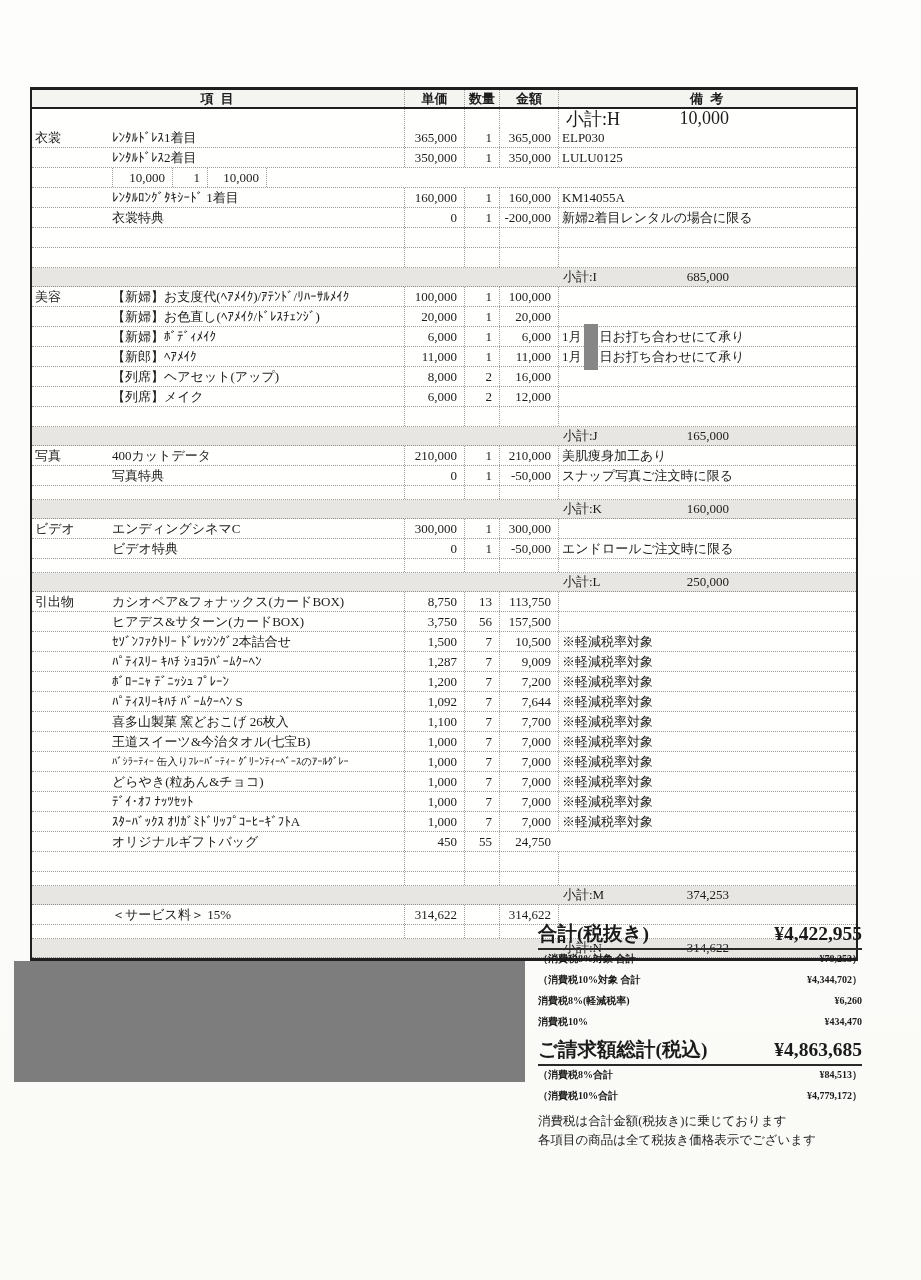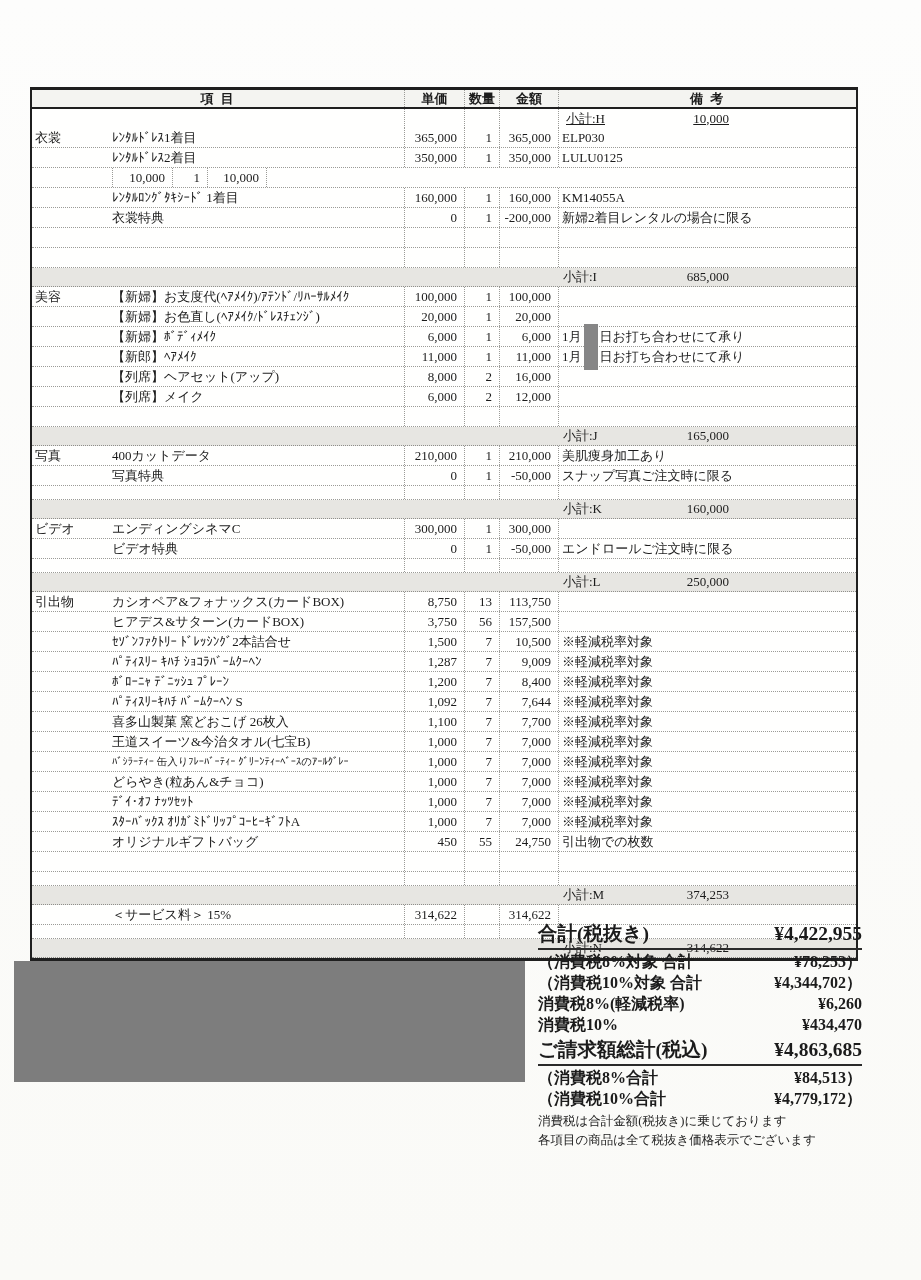--- a/index.html
+++ b/index.html
@@ -23,21 +23,21 @@
   .row.hdr { height: 19px; border-bottom: 2px solid #1f1f1f; background: #f4f4f1; font-weight: bold; font-size: 13px; }
   .row.hdr > div { height: 100%; display:flex; align-items:center; justify-content:center; }
   .row.item   { height: 20px; border-bottom: 1px dotted #9b9b97; font-size: 13px; }
   .row.spacer { height: 20px; border-bottom: 1px dotted #9b9b97; }
   .row.spacer-sm { height: 14px; border-bottom: 1px dotted #9b9b97; }
   .row.band {
     height: 19px; background: #e7e6e2;
     border-bottom: 1px dotted #8f8f8b;
     font-size: 13px;
   }
-  .row.subh { height: 19px; font-size: 13px; text-decoration: underline; }
+  .row.subh { height: 19px; font-size: 18px; }
 
   .c-cat  { width: 80px;  padding-left: 3px; align-self: stretch; display:flex; align-items:center; }
   .c-name { width: 292px; align-self: stretch; display:flex; align-items:center; white-space: nowrap; overflow: hidden; }
   .c-name.small { font-size: 10.5px; }
   .c-unit { width: 60px; text-align: right; padding-right: 7px; border-left: 1px dotted #9b9b97; align-self: stretch; display:flex; align-items:center; justify-content:flex-end; }
   .c-qty  { width: 35px; text-align: right; padding-right: 7px; border-left: 1px dotted #9b9b97; align-self: stretch; display:flex; align-items:center; justify-content:flex-end; }
   .c-amt  { width: 59px; text-align: right; padding-right: 7px; border-left: 1px dotted #9b9b97; align-self: stretch; display:flex; align-items:center; justify-content:flex-end; }
   .c-rem  { flex: 1; padding-left: 3px; border-left: 1px dotted #9b9b97; align-self: stretch; display:flex; align-items:center; white-space: nowrap; overflow: visible; }
 
   .hdr .h-item { width: 372px; letter-spacing: 2px; }
@@ -58,21 +58,21 @@
   }
 
   
   .redaction-block {
     position: absolute; left: 14px; top: 961px; width: 511px; height: 121px;
     background: #7d7d7d;
   }
   .totals {
     position: absolute; left: 538px; top: 920px; width: 324px;
   }
-  .t-row { display: flex; justify-content: space-between; align-items: baseline; height: 21px; font-size: 16px; font-weight: bold; }
+  .t-row { display: flex; justify-content: space-between; align-items: baseline; height: 21px; font-size: 10px; font-weight: bold; }
   .t-row.big { font-size: 19.5px; height: 30px; }
   .t-row.ruled { border-bottom: 2px solid #2a2a2a; margin-bottom: 2px; }
   .t-label { white-space: nowrap; }
   .t-value { white-space: nowrap; text-align: right; }
   .t-notes { margin-top: 2px; font-size: 12.5px; line-height: 19px; color: #222; }
 </style>
 </head>
 <body>
 
 <div class="scan-page">
@@ -320,21 +320,21 @@
           <div class="c-unit">1,287</div>
           <div class="c-qty">7</div>
           <div class="c-amt">9,009</div>
           <div class="c-rem">※軽減税率対象</div>
         </div>
         <div class="row item">
           <div class="c-cat"></div>
           <div class="c-name">ﾎﾞﾛｰﾆｬ ﾃﾞﾆｯｼｭ ﾌﾟﾚｰﾝ</div>
           <div class="c-unit">1,200</div>
           <div class="c-qty">7</div>
-          <div class="c-amt">8,400</div>
+          <div class="c-amt">7,200</div>
           <div class="c-rem">※軽減税率対象</div>
         </div>
         <div class="row item">
           <div class="c-cat"></div>
           <div class="c-name">ﾊﾟﾃｨｽﾘｰｷﾊﾁ ﾊﾞｰﾑｸｰﾍﾝ S</div>
           <div class="c-unit">1,092</div>
           <div class="c-qty">7</div>
           <div class="c-amt">7,644</div>
           <div class="c-rem">※軽減税率対象</div>
         </div>
@@ -385,21 +385,20 @@
           <div class="c-qty">7</div>
           <div class="c-amt">7,000</div>
           <div class="c-rem">※軽減税率対象</div>
         </div>
         <div class="row item">
           <div class="c-cat"></div>
           <div class="c-name">オリジナルギフトバッグ</div>
           <div class="c-unit">450</div>
           <div class="c-qty">55</div>
           <div class="c-amt">24,750</div>
-          <div class="c-rem">引出物での枚数</div>
         </div>
         <div class="row spacer">
           <div class="c-cat"></div>
           <div class="c-name"></div>
           <div class="c-unit"></div>
           <div class="c-qty"></div>
           <div class="c-amt"></div>
           <div class="c-rem"></div>
         </div>
         <div class="row spacer-sm">

